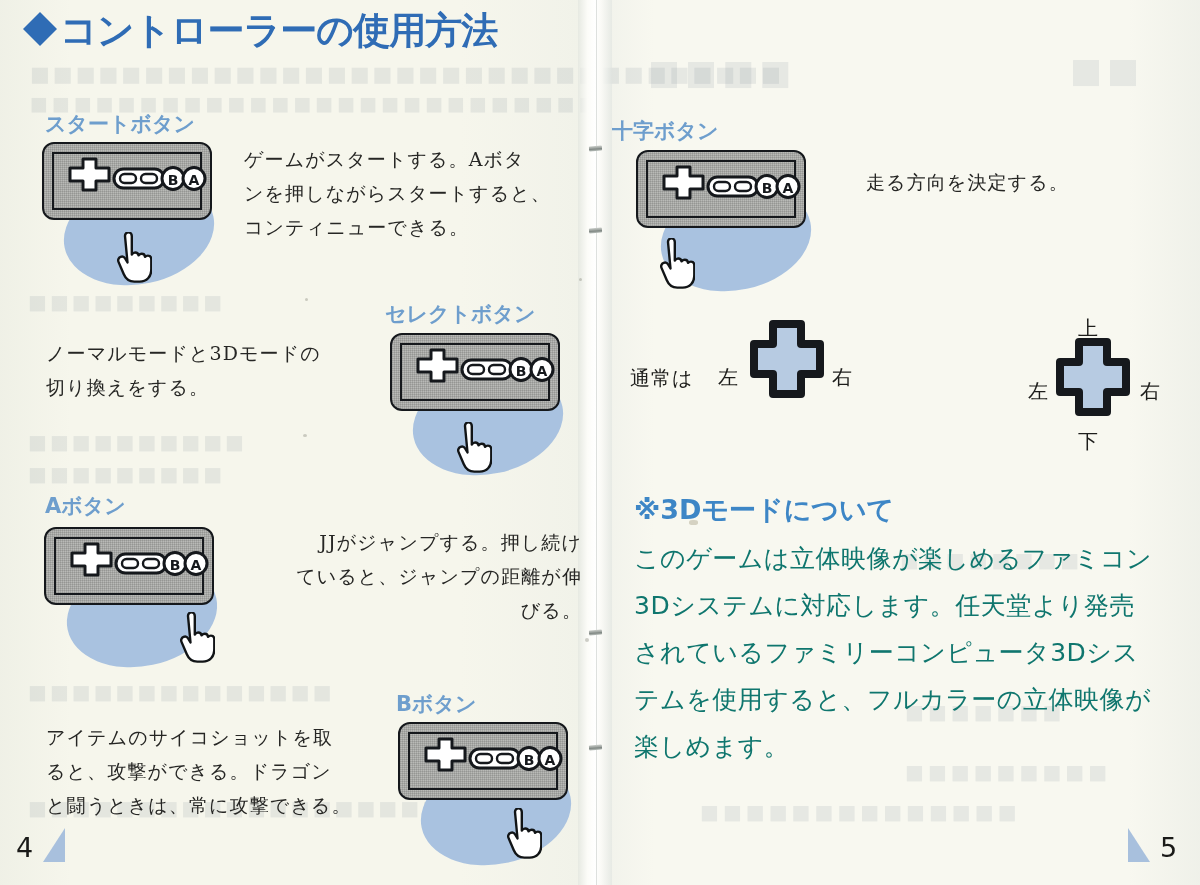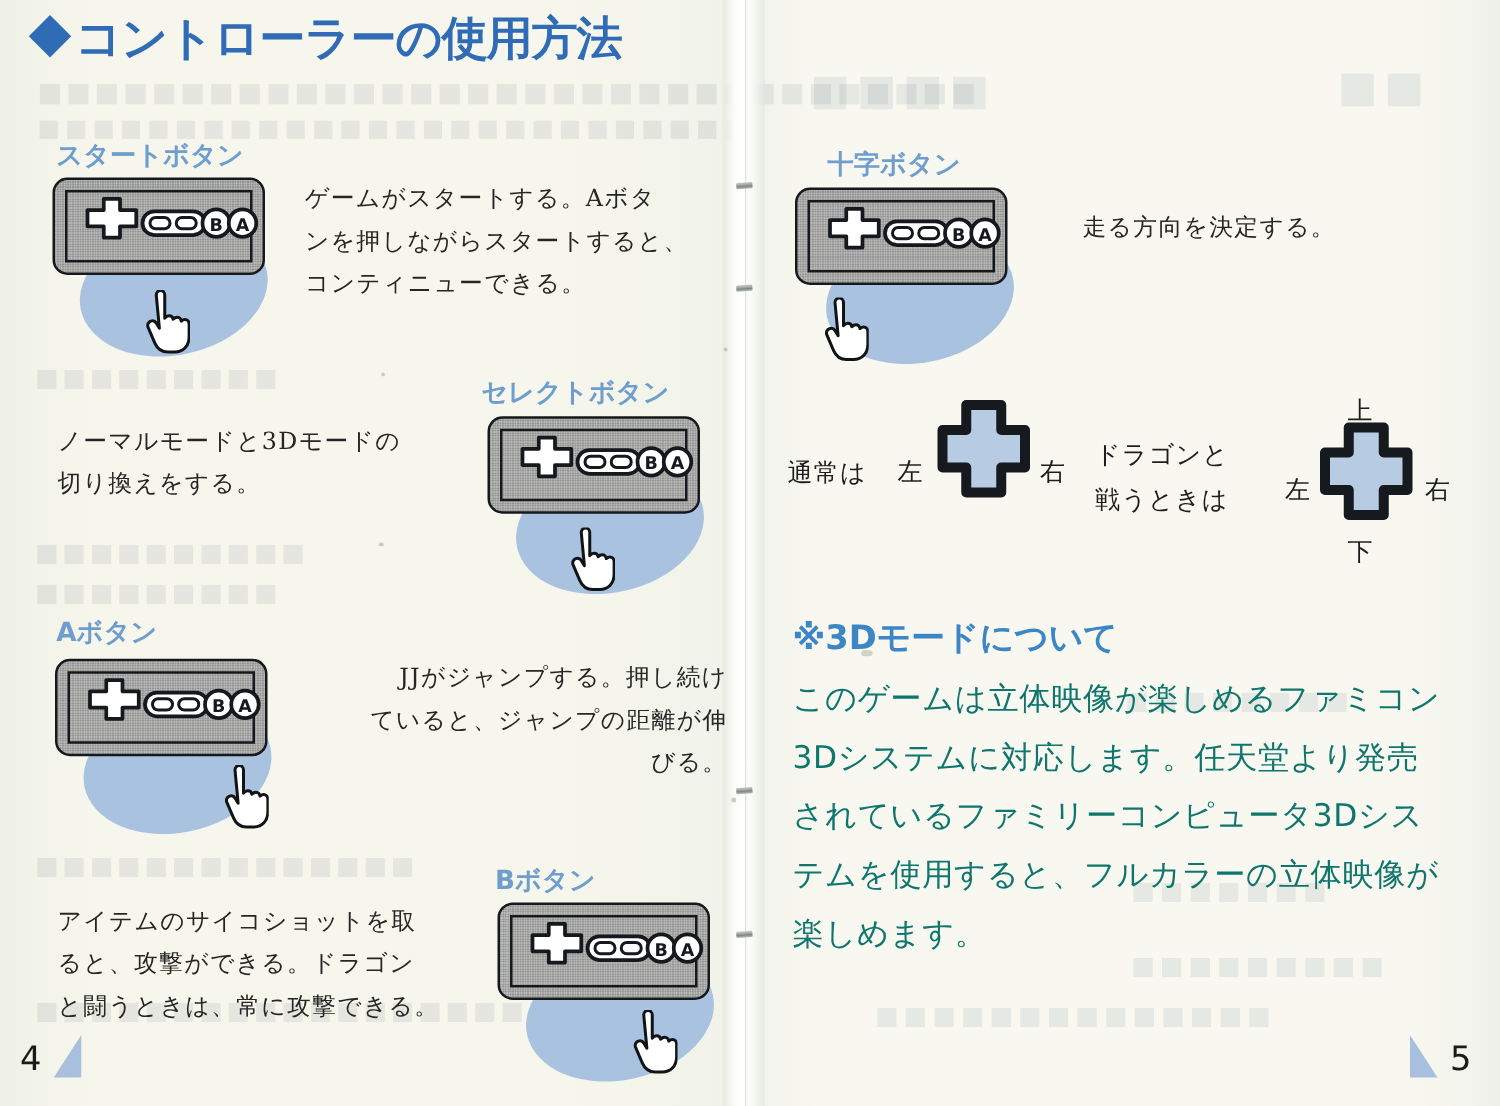--- a/index.html
+++ b/index.html
@@ -390,21 +390,21 @@
 
   <div class="body-text" style="left:46px; top:720px; width:340px;">
     <div style="white-space:pre-line;">アイテムのサイコショットを取
 ると、攻撃ができる。ドラゴン
 と闘うときは、常に攻撃できる。</div>
   </div>
 
   <div class="folio-tri tri-left" style="left:43px; top:828px;"></div>
   <div class="folio" style="left:16px; top:832px;">4</div>
 
-  <div class="sec-label" style="left:662px; top:117px;">十字ボタン</div>
+  <div class="sec-label" style="left:612px; top:117px;">十字ボタン</div>
 
   <div class="blob" style="left:660px; top:186px; width:152px; height:104px; transform:rotate(-12deg);"></div>
 
   <div class="ctrl" style="left:636px; top:150px;">
     <div class="ctrl-body"></div>
     <div class="ctrl-inner"></div>
     <svg viewBox="0 0 170 78" xmlns="http://www.w3.org/2000/svg">
       <path d="M28 26 h13 v-9 h13 v9 h13 v13 h-13 v9 h-13 v-9 h-13 z" fill="#ffffff" stroke="#15181c" stroke-width="3" stroke-linejoin="round"></path>
       <rect x="72" y="27" width="50" height="19" rx="9.5" fill="#ffffff" stroke="#15181c" stroke-width="3"></rect>
       <rect x="78" y="32" width="16" height="9" rx="4.5" fill="#ffffff" stroke="#15181c" stroke-width="2.4"></rect>
@@ -436,22 +436,20 @@
   <div class="dir-label" style="left:718px; top:364px;">左</div>
 
   <div class="dpad-big" style="left:748px; top:318px;">
     <svg viewBox="0 0 78 82" xmlns="http://www.w3.org/2000/svg">
       <path d="M25 26 h-19 v30 h19 v20 h28 v-20 h19 v-30 h-19 v-20 h-28 z" fill="#b7cbe2" stroke="#16191d" stroke-width="8" stroke-linejoin="round"></path>
     </svg>
   </div>
 
   <div class="dir-label" style="left:832px; top:364px;">右</div>
 
-  <div class="inline-text" style="left:876px; top:345px; line-height:36px;">ドラゴンと
-戦うときは</div>
 
   <div class="dir-label" style="left:1078px; top:315px;">上</div>
   <div class="dir-label" style="left:1028px; top:378px;">左</div>
 
   <div class="dpad-big" style="left:1054px; top:336px;">
     <svg viewBox="0 0 78 82" xmlns="http://www.w3.org/2000/svg">
       <path d="M25 26 h-19 v30 h19 v20 h28 v-20 h19 v-30 h-19 v-20 h-28 z" fill="#b7cbe2" stroke="#16191d" stroke-width="8" stroke-linejoin="round"></path>
     </svg>
   </div>
 

